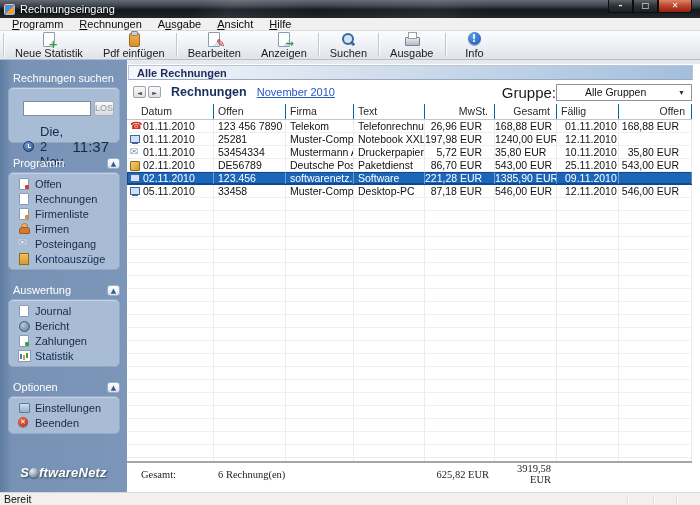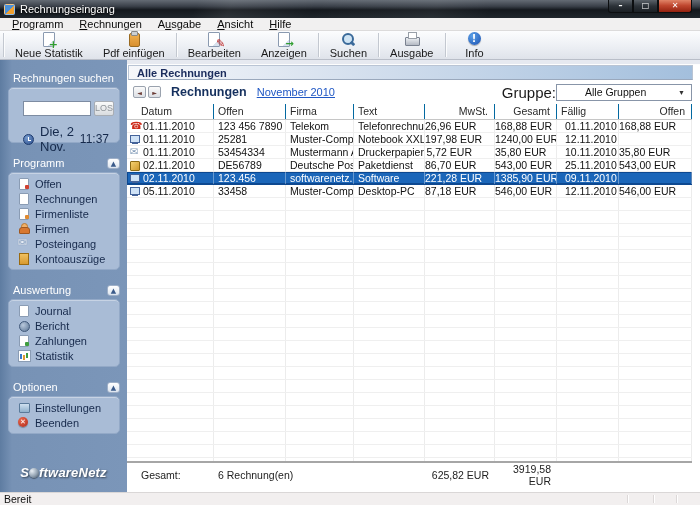--- a/index.html
+++ b/index.html
@@ -78,21 +78,21 @@
   .search-row { display:flex; align-items:center; }
   .search-input { width:68px; height:15px; border:1px solid #7d8ca2; background:#fff; font-size:10px; padding:0 2px; }
   .los-btn { width:24px; height:15px; margin-left:3px; background:linear-gradient(#fafafa,#d9dcdf);
     border:1px solid #a8adb4; border-radius:2px; color:#8f9499; font-size:9px; line-height:13px; text-align:center; }
   .clock-row { display:flex; align-items:center; margin-top:8px; padding-right:4px; }
   .clock-icon { width:11px; height:11px; flex:0 0 11px; border-radius:50%; position:relative;
     background:radial-gradient(circle at 35% 30%,#7a9ed0,#2a4e8e); border:1px solid #1c3a6e; }
   .clock-icon::after { content:""; position:absolute; left:4px; top:2px; width:1px; height:4px; background:#fff; }
   .clock-icon::before { content:""; position:absolute; left:4px; top:5px; width:3px; height:1px; background:#fff; }
   .clock-day { margin-left:6px; color:#15294b; font-size:13px; }
-  .clock-time { margin-left:auto; color:#15294b; font-size:12px; }
+  .clock-time { margin-left:auto; color:#15294b; font-size:15px; }
   .side-sec { margin-top:14px; }
   .sec-head { display:flex; align-items:center; justify-content:space-between; margin:0 7px 3px 13px; }
   .sec-title { color:#fff; font-size:11px; }
   .collapse-btn { width:13px; height:11px; background:linear-gradient(#ffffff,#dde5ef);
     border:1px solid #9fb0c8; border-radius:3px; color:#3a5a8a;
     font:7px/10px "DejaVu Sans",sans-serif; text-align:center; }
   .side-panel { padding:3px 0; }
   .side-item { height:15px; display:flex; align-items:center; gap:6px; padding-left:9px; }
   .side-label { color:#16294b; font-size:11px; }
 
@@ -152,35 +152,35 @@
   .table { margin-right:8px; width:565px; }
   .thead { height:16px; border-bottom:1px solid #c6c6c6; }
   .th { font-size:10.5px; color:#2a2a2a; line-height:15px; padding-left:4px;
     border-right:1px solid #0369a1; overflow:hidden; white-space:nowrap; }
   .th:first-child { padding-left:14px; }
   .th.c-r { text-align:right; padding-right:6px; }
   .rows-wrap { height:341px; overflow:hidden; }
   .trow { height:13px; border-bottom:1px solid #efefef; }
   .td { font-size:10.5px; line-height:12px; padding-left:4px; border-right:1px solid #ececec;
     overflow:hidden; white-space:nowrap; }
-  .td.c-r { text-align:right; padding-right:22px; padding-left:0; }
+  .td.c-r { text-align:right; padding-right:12px; padding-left:0; }
   .td.c-due { padding-left:8px; }
   .c-first { display:flex; align-items:center; gap:3px; padding-left:3px; }
   .trow.sel { background:#1b66b9; color:#fff; box-shadow:inset 0 0 0 1px #0d4890; border-bottom-color:#0d4890; }
   .trow.sel .td { border-right-color:rgba(255,255,255,.35); }
 
   .ri { width:10px; height:11px; position:relative; display:inline-block; flex:0 0 10px; }
   .ri-phone::before { content:"☎"; position:absolute; top:-1px; left:0; color:#cc2a1a; font:10px/11px "DejaVu Sans",sans-serif; }
   .ri-computer::before { content:""; position:absolute; left:0; top:1px; width:8px; height:6px; background:#cfe2f6; border:1px solid #44639a; }
   .ri-computer::after { content:""; position:absolute; left:2px; top:8px; width:6px; height:2px; background:#44639a; }
   .ri-envelope::before { content:"✉"; position:absolute; top:-1px; left:0; color:#7e98b6; font:10px/11px "DejaVu Sans",sans-serif; }
   .ri-package::before { content:""; position:absolute; left:0; top:1px; width:8px; height:8px;
     background:linear-gradient(135deg,#f4d070,#cf9a2e); border:1px solid #8d6a14; border-radius:1px; }
 
-  .tfoot { height:20px; border-top:2px solid #a6a6a6; align-items:center; }
+  .tfoot { height:20px; border-top:2px solid #a6a6a6; align-items:center;font-family:Liberation Serif, serif; }
   .tf-cell { font-size:10.5px; color:#222; }
   .tf-label { padding-left:14px; }
   .tf-count { grid-column:2/5; padding-left:4px; }
   .tf-num { text-align:right; padding-right:6px; }
 
   
   .statusbar { height:13px; flex:0 0 13px; background:#f2efef; border-top:1px solid #dad7d7;
     display:flex; align-items:center; padding-left:4px; position:relative; }
   .status-text { font-size:10.5px; color:#111; }
   .status-sep { position:absolute; top:2px; bottom:2px; width:1px; background:#dcd8d8; box-shadow:1px 0 0 #fff; }

